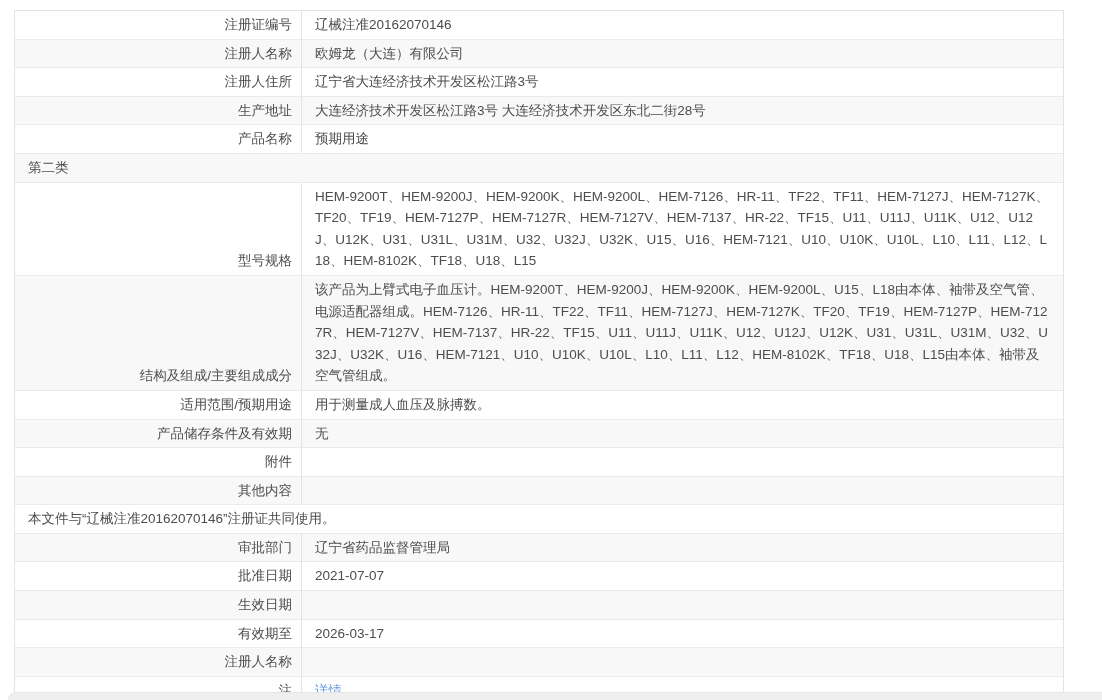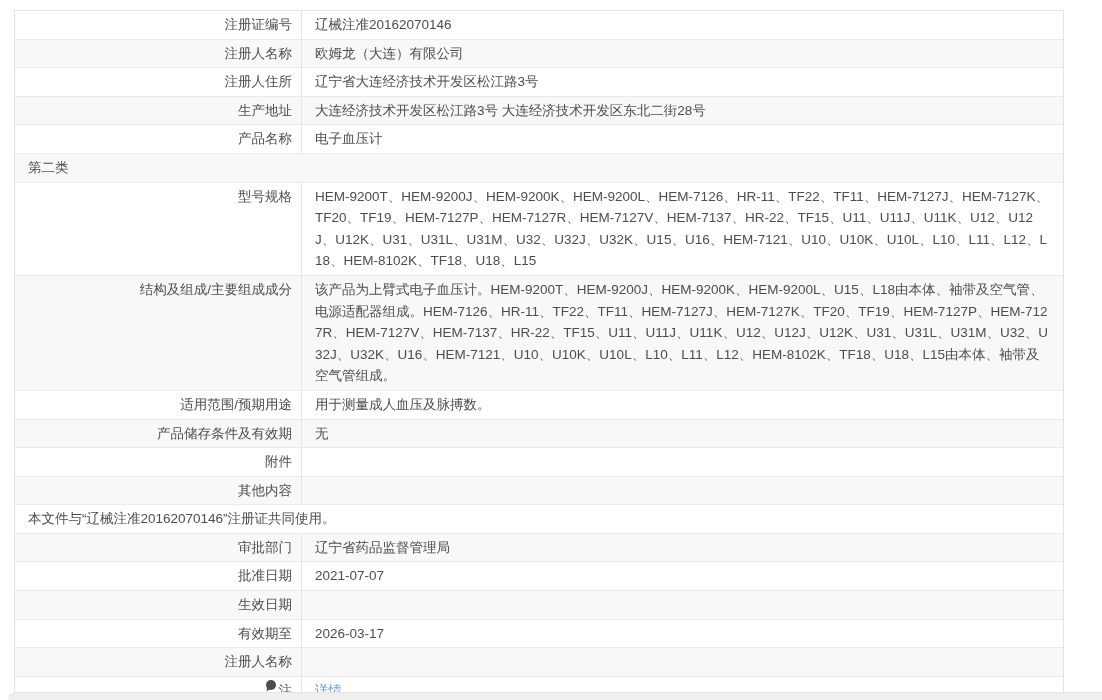--- a/index.html
+++ b/index.html
@@ -23,21 +23,21 @@
     display: flex;
     align-items: stretch;
     min-height: 28px;
     border-bottom: 1px solid #eaeaea;
     background: #ffffff;
   }
   .row:last-child { border-bottom: none; }
   .row.striped { background: #f8f8f8; }
   .cell {
     display: flex;
-    align-items: flex-start;
+    align-items: flex-end;
     padding: 3px 10px;
     line-height: 1.6;
   }
   .cell.label {
     width: 287px;
     flex: 0 0 287px;
     justify-content: flex-end;
     text-align: right;
     border-right: 1px solid #e3e3e3;
     padding-right: 9px;
@@ -115,21 +115,21 @@
       </div>
       <div class="cell value">
         <span>大连经济技术开发区松江路3号 大连经济技术开发区东北二街28号</span>
       </div>
     </div>
     <div class="row">
       <div class="cell label">
         <span>产品名称</span>
       </div>
       <div class="cell value">
-        <span>电子血压计</span>
+        <span>预期用途</span>
       </div>
     </div>
     <div class="row striped">
       <div class="cell value">
         <span>第二类</span>
       </div>
     </div>
     <div class="row">
       <div class="cell label">
         <span>型号规格</span>

